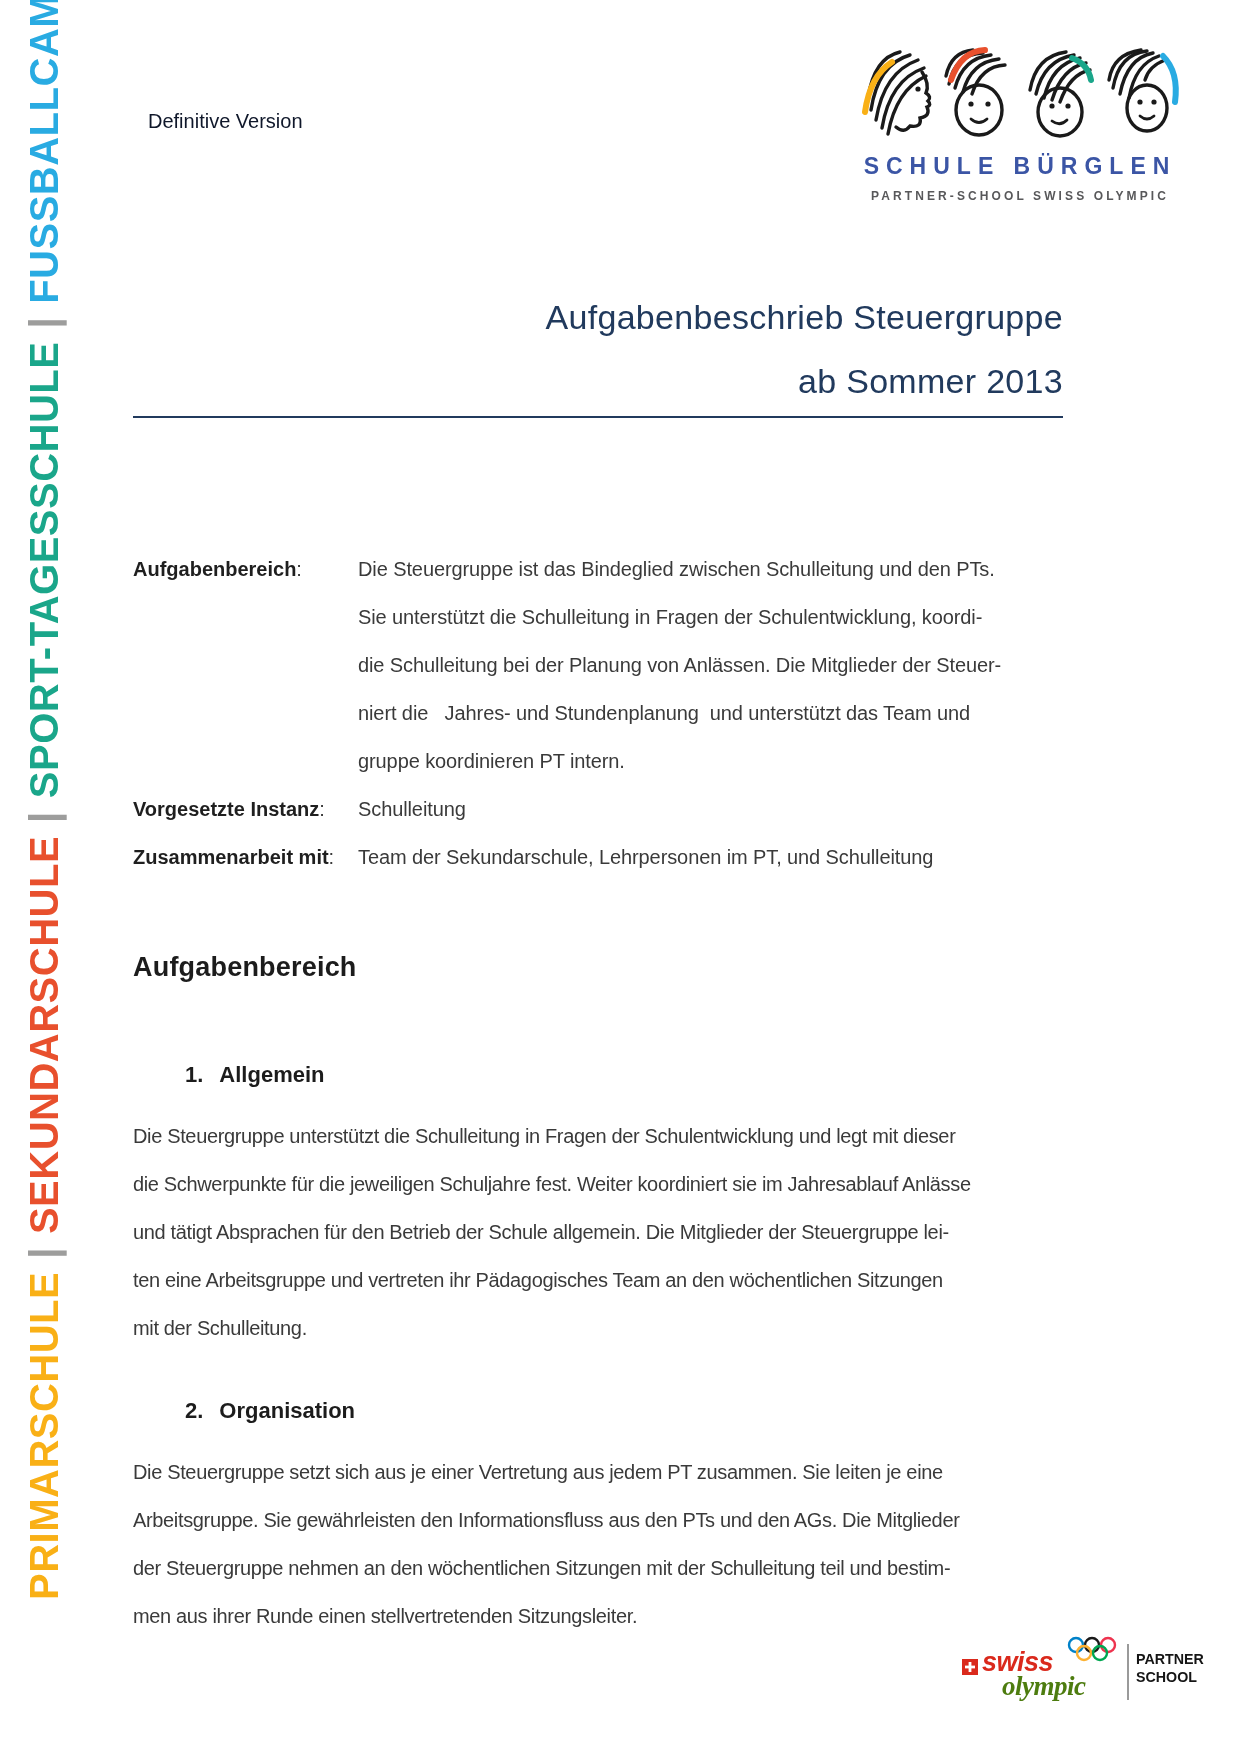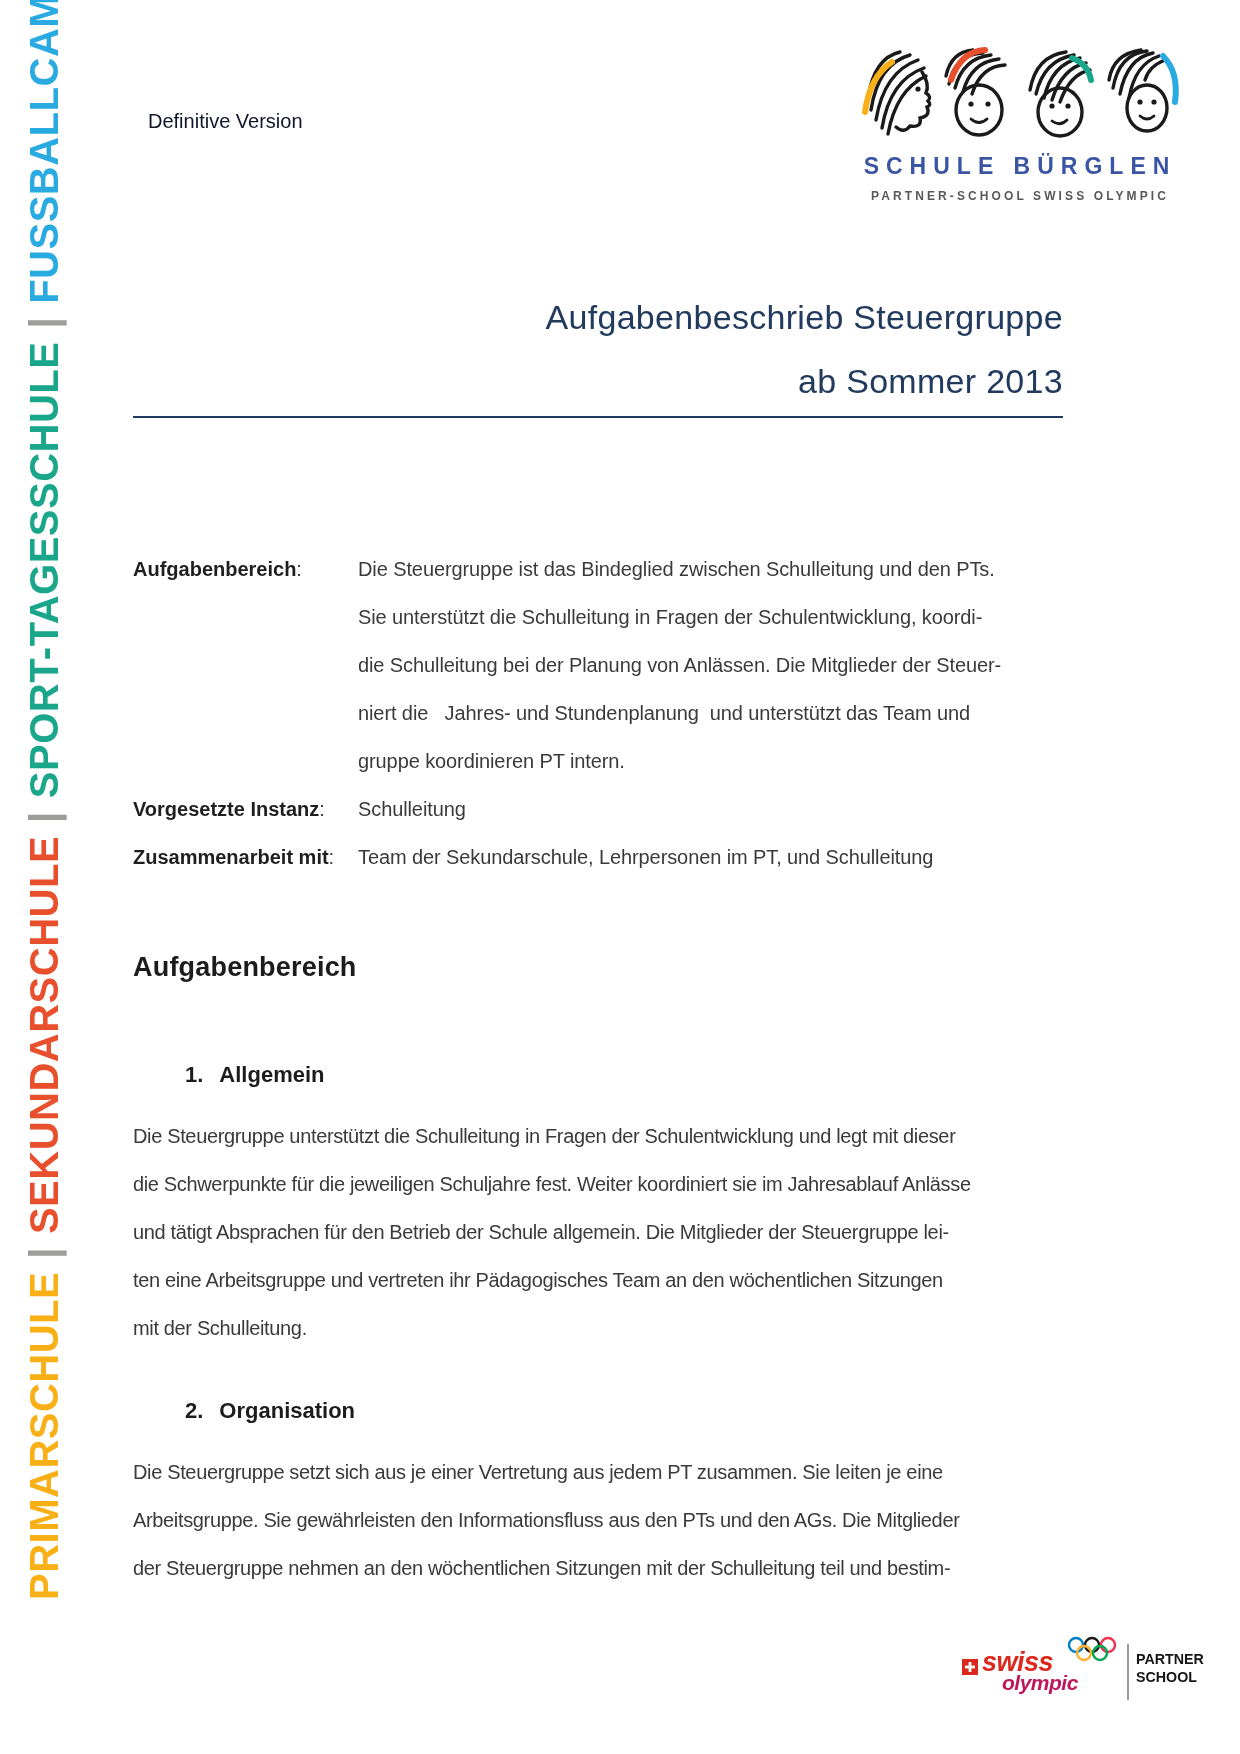--- a/index.html
+++ b/index.html
@@ -56,22 +56,22 @@
   
   .footer-text { position:absolute; left:133px; top:1662px; font-size:16.5px; font-weight:bold;
                  line-height:22px; color:#87888A; }
   .footer-text .fname { color:#3B55A5; }
 
   .partner-logo { position:absolute; left:962px; top:1636px; width:232px; height:70px; }
   .pl-flag { position:absolute; left:0; top:23px; }
   .pl-swiss { position:absolute; left:20px; top:11px; font-size:27px; font-style:italic; font-weight:bold;
               color:#DA291C; letter-spacing:-0.5px; }
   .pl-rings { position:absolute; left:104px; top:0; }
-  .pl-olympic { position:absolute; left:40px; top:35px; font-size:21px; font-style:italic; font-weight:bold;
-                color:#be185d; letter-spacing:-0.5px; }
+  .pl-olympic { position:absolute; left:40px; top:35px; font-size:27px; font-style:italic; font-weight:bold;
+                color:#4d7c0f; letter-spacing:-0.5px;font-family:Liberation Serif, serif; }
   .pl-divider { position:absolute; left:165px; top:8px; width:2px; height:56px; background:#9a9a9a; }
   .pl-partner { position:absolute; left:174px; top:14px; font-size:15px; font-weight:bold; color:#151515;
                 line-height:18px; letter-spacing:0; transform:scaleX(.95); transform-origin:0 0; }
 </style>
 </head>
 <body>
 
 <div class="page">
 
   <div class="side-banner">
@@ -197,20 +197,21 @@
   </div>
 
   <div class="sec-heading sec2">
     <span>2.</span>
     <span>Organisation</span>
   </div>
   <div class="para para2">
     <div class="line">Die Steuergruppe setzt sich aus je einer Vertretung aus jedem PT zusammen. Sie leiten je eine</div>
     <div class="line">Arbeitsgruppe. Sie gewährleisten den Informationsfluss aus den PTs und den AGs. Die Mitglieder</div>
     <div class="line">der Steuergruppe nehmen an den wöchentlichen Sitzungen mit der Schulleitung teil und bestim-</div>
+    <div class="line">men aus ihrer Runde einen stellvertretenden Sitzungsleiter.</div>
   </div>
 
 
   <div class="partner-logo">
     <span class="pl-flag">
       <svg width="16" height="16" viewBox="0 0 16 16">
         <rect width="16" height="16" fill="#DA291C"></rect>
         <rect x="6.6" y="3" width="2.8" height="10" fill="#ffffff"></rect>
         <rect x="3" y="6.6" width="10" height="2.8" fill="#ffffff"></rect>
       </svg>

